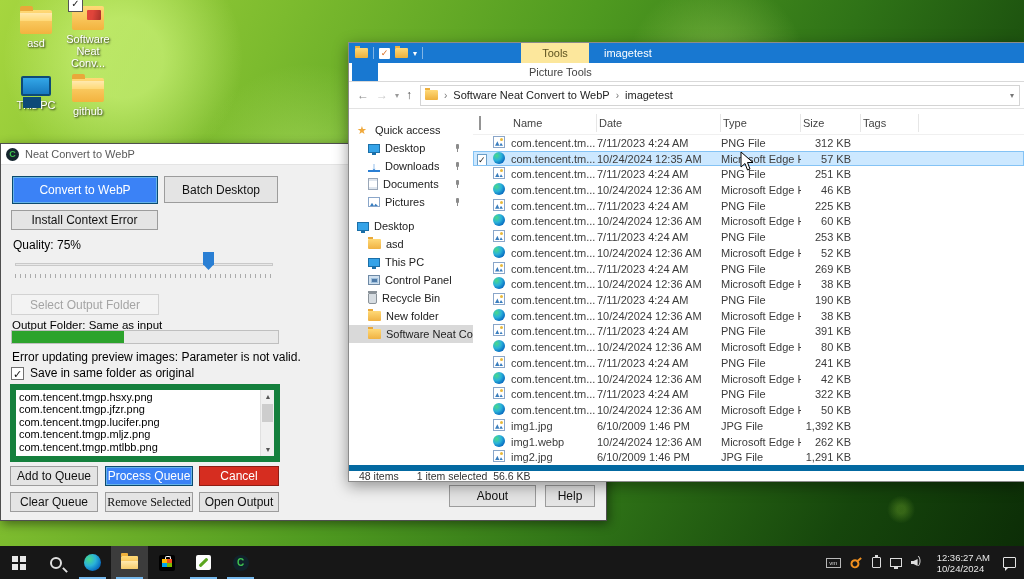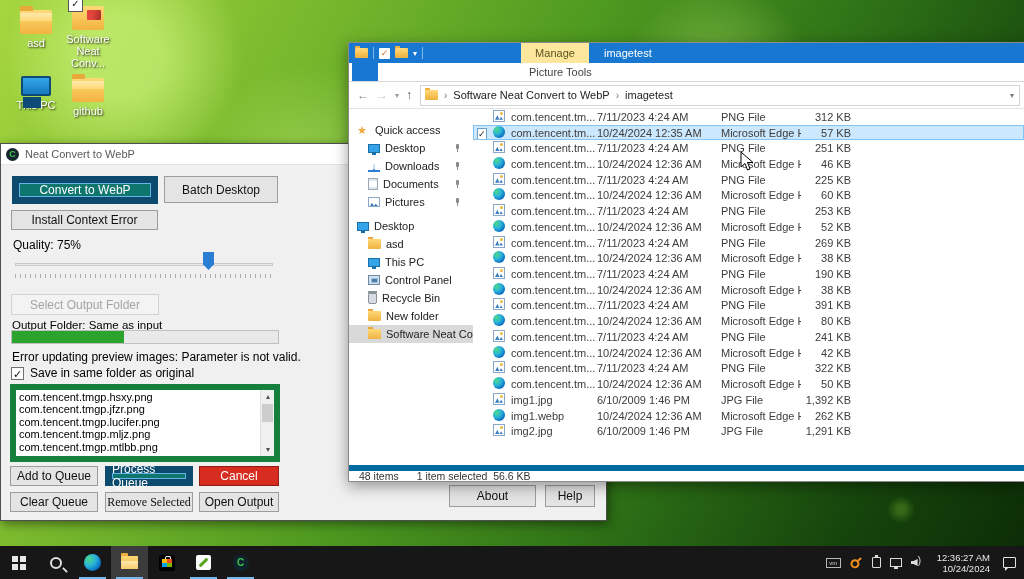--- a/index.html
+++ b/index.html
@@ -26,21 +26,21 @@
   .gapp::before { content:"✓"; position:absolute; top:-9px; left:-4px; width:13px; height:13px; background:#fff; border:1px solid #555; font-size:10px; line-height:12px; color:#222; }
   .gapp::after { content:""; position:absolute; right:3px; top:4px; width:14px; height:10px; background:linear-gradient(100deg,#e0443a 40%,#a93029); border-radius:1px; }
 
   
   .appwin { position:absolute; left:0; top:143px; width:607px; height:378px; background:#f0f0f0;
     border:1px solid #4f4f4f; box-shadow:2px 3px 10px rgba(0,0,0,.45); }
   .app-titlebar { position:absolute; left:0; top:0; right:0; height:21px; background:#fff; border-bottom:1px solid #e4e4e4; display:flex; align-items:center; padding-left:5px; }
   .app-ico { width:13px; height:13px; border-radius:50%; background:#15262e; color:#3fc24f; font-size:9px; font-weight:bold; line-height:13px; text-align:center; margin-right:6px; }
   .app-title { font-size:11px; color:#5a5a5a; }
   .btn { position:absolute; background:#e4e4e4; border:1px solid #9c9c9c; font-size:12px; color:#111; display:flex; align-items:center; justify-content:center; cursor:pointer; font-family:"Liberation Sans",sans-serif; }
-  .btn.primary { background:#0f766e; border:7px solid #0c4a6e; color:#fff; box-shadow:inset 0 0 0 1px #66b3e8; }
+  .btn.primary { background:#3b82f6; border:1px solid #0c4a6e; color:#fff; box-shadow:inset 0 0 0 1px #66b3e8; }
   .btn.danger { background:#d62d20; border:1px solid #8f1d14; color:#fff; }
   .btn.disabled { background:#f3f3f3; border:1px solid #d2d2d2; color:#a4a4a4; }
   .app-label { position:absolute; font-size:12px; color:#000; }
   .slider-track { position:absolute; left:14px; top:119px; width:258px; height:3px; background:#e8e8e8; border:1px solid #c9c9c9; }
   .slider-thumb { position:absolute; top:108px; width:11px; height:18px; background:#2a7fd4; clip-path:polygon(0 0,100% 0,100% 68%,50% 100%,0 68%); }
   .slider-ticks { position:absolute; left:14px; top:130px; width:258px; height:4px;
     background:repeating-linear-gradient(90deg,#9a9a9a 0 1px,transparent 1px 5px); opacity:.8; }
   .progress { position:absolute; left:10px; top:186px; width:268px; height:14px; background:#e9e9e9; border:1px solid #bfbfbf; }
   .progress .fill { height:100%; background:#2ca32c; }
   .chkrow { position:absolute; left:10px; top:222px; display:flex; align-items:center; font-size:12px; color:#000; }
@@ -141,21 +141,21 @@
   .tr-key { width:13px; height:13px; position:relative; transform:rotate(-40deg); }
   .tr-key::before { content:""; position:absolute; left:0; top:2px; width:5px; height:5px; border:2px solid #ef8f1f; border-radius:50%; }
   .tr-key::after { content:""; position:absolute; left:8px; top:5px; width:5px; height:2px; background:#ef8f1f; box-shadow:2px 2px 0 -1px #ef8f1f; }
   .tr-usb { width:9px; height:11px; border:1px solid #dcdcdc; border-radius:1px; position:relative; }
   .tr-usb::before { content:""; position:absolute; left:2px; top:-3px; width:3px; height:2px; background:#dcdcdc; }
   .tr-net { width:12px; height:9px; border:1px solid #dcdcdc; position:relative; }
   .tr-net::after { content:""; position:absolute; left:3px; top:8px; width:4px; height:2px; background:#dcdcdc; }
   .tr-vol { position:relative; width:13px; height:11px; }
   .tr-vol::before { content:""; position:absolute; left:0; top:2px; width:7px; height:7px; background:#dcdcdc; clip-path:polygon(0 30%,40% 30%,100% 0,100% 100%,40% 70%,0 70%); }
   .tr-vol::after { content:")"; position:absolute; left:7px; top:-2px; color:#dcdcdc; font-size:10px; }
-  .tr-clock { color:#e8e8e8; font-size:9.5px; text-align:right; line-height:11px; padding:0 4px; }
+  .tr-clock { color:#e8e8e8; font-size:9.5px; line-height:11px; padding:0 4px; }
   .tr-ac { width:13px; height:11px; border:1px solid #e3e3e3; border-radius:1px; position:relative; background:transparent; }
   .tr-ac::after { content:""; position:absolute; left:1px; bottom:-4px; border:2px solid transparent; border-top-color:#e3e3e3; border-left-color:#e3e3e3; }
 
   .cursor { position:absolute; left:740px; top:151px; z-index:60; }
 </style>
 </head>
 <body>
 
 <div class="wallpaper"></div>
 
@@ -227,21 +227,21 @@
 <div class="exwin">
   <div class="ex-titlebar">
     <div class="qat">
       <span class="mini-folder"></span>
       <span class="sep"></span>
       <span class="mini-prop">✓</span>
       <span class="mini-folder"></span>
       <span class="chev">▾</span>
       <span class="sep"></span>
     </div>
-    <div class="manage-tab">Manage</div>
+    <div class="manage-tab">Tools</div>
     <div class="ex-title">imagetest</div>
   </div>
   <div class="ex-tabs">
     <div class="ex-tab file"></div>
     <div class="ex-tab"></div>
     <div class="ex-tab"></div>
     <div class="ex-tab"></div>
     <div class="pic-tools">Picture Tools</div>
   </div>
   <div class="ex-addr">
@@ -308,20 +308,29 @@
       <div class="nav-item ind">
         <span class="ic ic-folder"></span>
         <span class="nlbl">New folder</span>
       </div>
       <div class="nav-item ind sel">
         <span class="ic ic-folder"></span>
         <span class="nlbl">Software Neat Conv</span>
       </div>
     </div>
   <div class="ex-files">
+    <div class="fgrid fhead">
+      <div class="hcell nb"><span class="hchk"></span></div>
+      <div class="hcell nb"></div>
+      <div class="hcell">Name</div>
+      <div class="hcell">Date</div>
+      <div class="hcell">Type</div>
+      <div class="hcell">Size</div>
+      <div class="hcell">Tags</div>
+    </div>
     <div id="file-rows">
         <div class="fgrid file-row">
           <div></div>
           <div><span class="ic ic-img"></span></div>
           <div class="name cell">com.tencent.tm...</div>
           <div class="cell">7/11/2023 4:24 AM</div>
           <div class="cell">PNG File</div>
           <div class="cell size">312 KB</div>
           <div class="cell"></div>
         </div>

